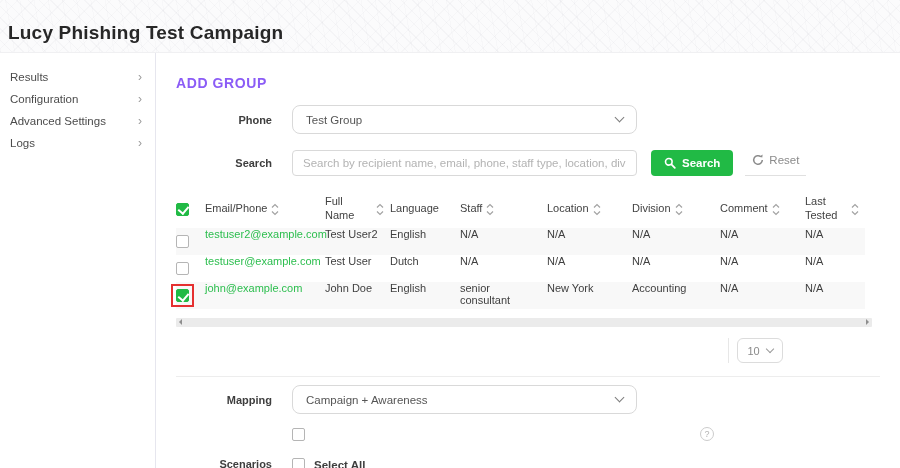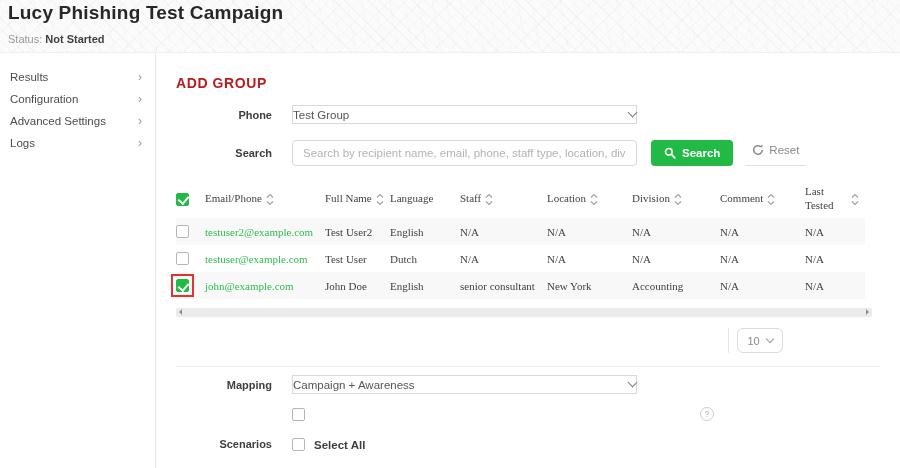--- a/index.html
+++ b/index.html
@@ -6,52 +6,52 @@
   html, body { width: 900px; height: 468px; overflow: hidden; }
   body {
     font-family: "Liberation Sans", "DejaVu Sans", sans-serif;
     color: #3d3d3d;
     background: #ffffff;
     font-size: 11px;
   }
   
   .header {
     height: 53px;
-    padding: 2px 0 0 8px;
+    padding: 22px 0 0 8px;
     background-color: #fbfbfc;
     background-image:
       repeating-linear-gradient(45deg, rgba(120,120,140,0.05) 0 1px, transparent 1px 8px),
       repeating-linear-gradient(-45deg, rgba(120,120,140,0.04) 0 1px, transparent 1px 11px),
       repeating-linear-gradient(80deg, rgba(120,120,140,0.03) 0 1px, transparent 1px 14px);
     border-bottom: 1px solid #f0f0f2;
   }
   .page-title { font-size: 19px; font-weight: bold; color: #272727; letter-spacing: 0.2px; }
   .status-line { margin-top: 9px; font-size: 11px; color: #9a9a9a; }
   .status-line b { color: #3f3f3f; }
   
   .page { display: flex; height: 415px; }
   .sidebar { width: 156px; min-width: 156px; border-right: 1px solid #e6e6ee; padding-top: 13px; background: #fff; }
   .side-item {
     display: flex; justify-content: space-between; align-items: center;
     padding: 5px 13px 5px 10px; font-size: 11.5px; color: #4c4c4c; cursor: pointer;
   }
   .side-chev { color: #9a9a9a; font-size: 12px; line-height: 1; }
   .content { flex: 1; padding: 22px 0 0 20px; position: relative; }
-  .section-title { font-size: 14px; font-weight: 600; letter-spacing: 0.6px; color: #b91c1c; margin-bottom: 14px; }
+  .section-title { font-size: 14px; font-weight: 600; letter-spacing: 0.6px; color: #8b5cf6; margin-bottom: 14px; }
   
   .form-row { display: flex; align-items: center; }
   .form-row.top-align { align-items: flex-start; }
   .label-col {
     width: 116px; min-width: 116px; text-align: right; padding-right: 20px;
     font-weight: bold; font-size: 11px; color: #3e3e3e;
   }
   .select-box {
-    width: 345px; height: 19px; border: 1px solid #d9d9d9; border-radius: 0;
+    width: 345px; height: 29px; border: 1px solid #d9d9d9; border-radius: 8px;
     display: flex; align-items: center; justify-content: space-between;
-    padding: 0 0; font-size: 11.5px; color: #555; background: #fff; cursor: pointer;
+    padding: 0 13px; font-size: 11.5px; color: #555; background: #fff; cursor: pointer;
   }
   .chev-down {
     width: 7px; height: 7px; border-right: 1.6px solid #7d7d7d; border-bottom: 1.6px solid #7d7d7d;
     transform: rotate(45deg); margin-top: -4px;
   }
   .text-input {
     width: 345px; height: 26px; border: 1px solid #d9d9d9; border-radius: 4px;
     padding: 0 10px; font-size: 11.5px; color: #444; outline: none;
     font-family: "Liberation Sans", sans-serif;
   }
@@ -63,21 +63,21 @@
     font-family: "Liberation Sans", sans-serif;
   }
   .btn-reset {
     margin-left: 12px; background: none; border: none; border-bottom: 1px solid #e0e0e0;
     padding: 4px 7px 9px; color: #8b8b8b; font-size: 11.5px;
     display: inline-flex; align-items: center; gap: 5px; cursor: pointer;
     font-family: "Liberation Sans", sans-serif;
   }
   
   .grid { margin-top: 14px; width: 689px; }
-  .tr { display: flex; align-items: center; height: 27px; font-family: Liberation Serif, serif; }
+  .tr { display: flex; height: 27px; }
   .tr.head { height: 38px; }
   .tr.stripe { background: #f8f8f8; }
   .th, .td { font-size: 11px; color: #3f3f3f; padding-right: 6px; }
   .th { display: flex; align-items: center; gap: 4px; line-height: 1.25; color: #424242; }
   .tc0 { width: 29px; min-width: 29px; display: flex; align-items: center; }
   .tc1 { width: 120px; min-width: 120px; }
   .tc2 { width: 65px;  min-width: 65px; }
   .tc3 { width: 70px;  min-width: 70px; }
   .tc4 { width: 87px;  min-width: 87px; }
   .tc5 { width: 85px;  min-width: 85px; }

